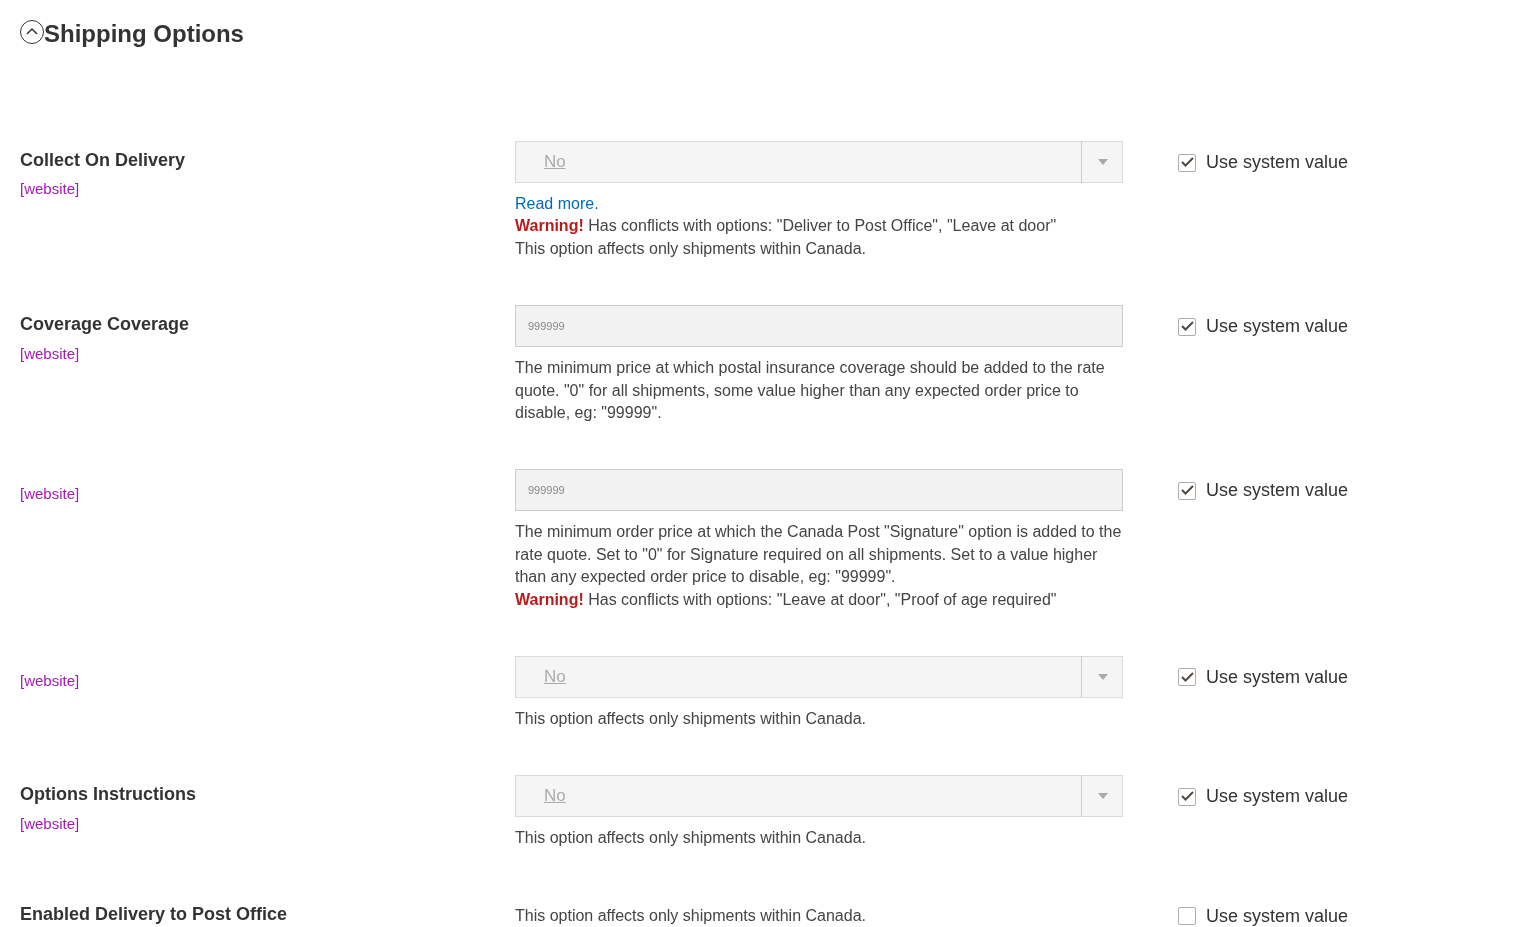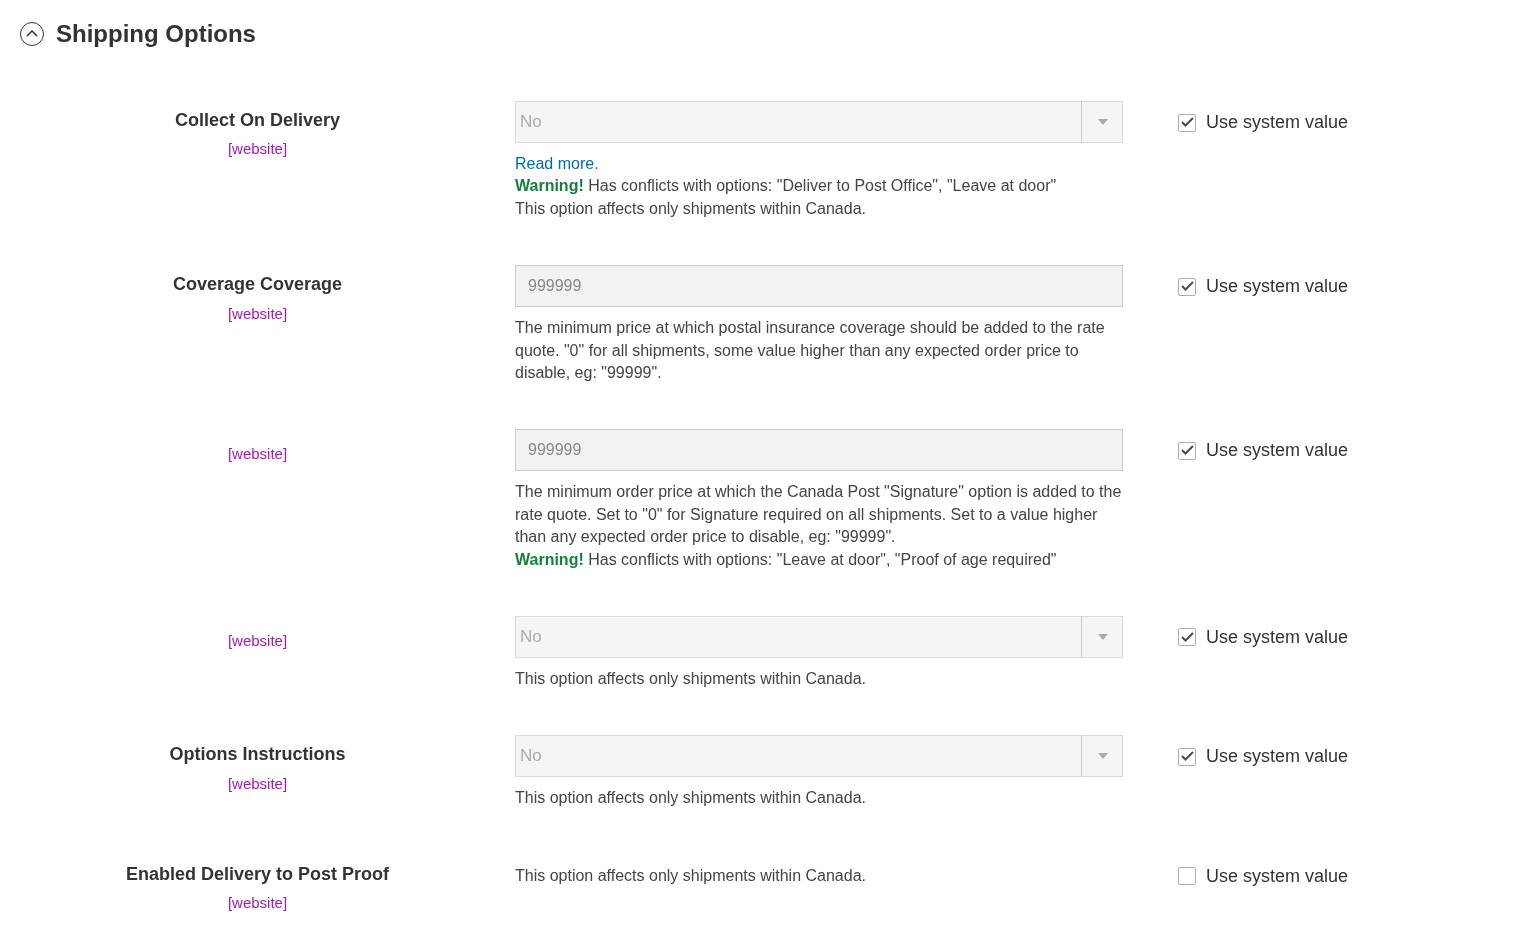--- a/index.html
+++ b/index.html
@@ -8,23 +8,22 @@
       padding: 0;
     }
     body {
       font-family: -apple-system, BlinkMacSystemFont, "Segoe UI", Helvetica, Arial, sans-serif;
       color: #333;
       background: #fff;
       padding: 20px;
     }
     .section-header {
       display: flex;
-      align-items: center;
-      gap: 12px;
-      margin-bottom: 53px;
+      gap: 0;
+      margin-bottom: 93px;
     }
     .toggle-icon {
       width: 24px;
       height: 24px;
       border: 1.5px solid #333;
       border-radius: 50%;
       display: flex;
       align-items: center;
       justify-content: center;
       flex-shrink: 0;
@@ -39,21 +38,21 @@
       color: #333;
     }
     .field-row {
       display: flex;
       align-items: flex-start;
       margin-bottom: 45px;
     }
     .label-col {
       width: 495px;
       flex-shrink: 0;
-      text-align: center;
+      text-align: left;
       padding-right: 20px;
       padding-top: 8px;
     }
     .field-label {
       font-size: 18px;
       font-weight: 600;
       color: #333;
       line-height: 1.3;
     }
     .scope-label {
@@ -65,28 +64,29 @@
       width: 608px;
       flex-shrink: 0;
     }
     .select-wrap {
       position: relative;
       width: 100%;
     }
     .select-control {
       width: 100%;
       height: 42px;
-      padding: 0 50px 0 4px;
+      padding: 0 50px 0 28px;
       font-size: 17px;
       border: 1px solid #ccc;
       background: #fff;
       color: #333;
       appearance: none;
       -webkit-appearance: none;
       line-height: 40px;
+      text-decoration: underline;
     }
     .select-control:disabled {
       background: #f2f2f2;
       color: #888;
       cursor: not-allowed;
     }
     .select-arrow {
       position: absolute;
       right: 0;
       top: 0;
@@ -102,21 +102,21 @@
       background: #f0f0f0;
     }
     .select-arrow svg {
       width: 10px;
       height: 6px;
     }
     .text-control {
       width: 100%;
       height: 42px;
       padding: 0 12px;
-      font-size: 16px;
+      font-size: 11px;
       border: 1px solid #ccc;
       background: #fff;
       color: #333;
     }
     .text-control:disabled {
       background: #f2f2f2;
       color: #888;
       cursor: not-allowed;
     }
     .help-text {
@@ -124,21 +124,21 @@
       color: #444;
       margin-top: 10px;
       line-height: 1.4;
     }
     .help-text a {
       color: #006bb4;
       text-decoration: none;
       text-align: right;
     }
     .warning-label {
-      color: #15803d;
+      color: #b91c1c;
       font-weight: 700;
     }
     .checkbox-col {
       padding-left: 55px;
       padding-top: 11px;
       display: flex;
       align-items: center;
       gap: 10px;
     }
     .chk {
@@ -307,21 +307,21 @@
       <svg viewBox="0 0 13 11">
           <path d="M1 5 L4.5 8.5 L12 1" stroke="#514943" stroke-width="2" fill="none"></path>
         </svg>
     </span>
     <span class="chk-label">Use system value</span>
   </div>
 </div>
 
 <div class="field-row">
   <div class="label-col">
-    <div class="field-label">Enabled Delivery to Post Proof</div>
+    <div class="field-label">Enabled Delivery to Post Office</div>
     <div class="scope-label">[website]</div>
   </div>
   <div class="control-col">
     <div class="help-text">
       <span>This option affects only shipments within Canada.</span>
     </div>
   </div>
   <div class="checkbox-col">
     <span class="chk">
       

